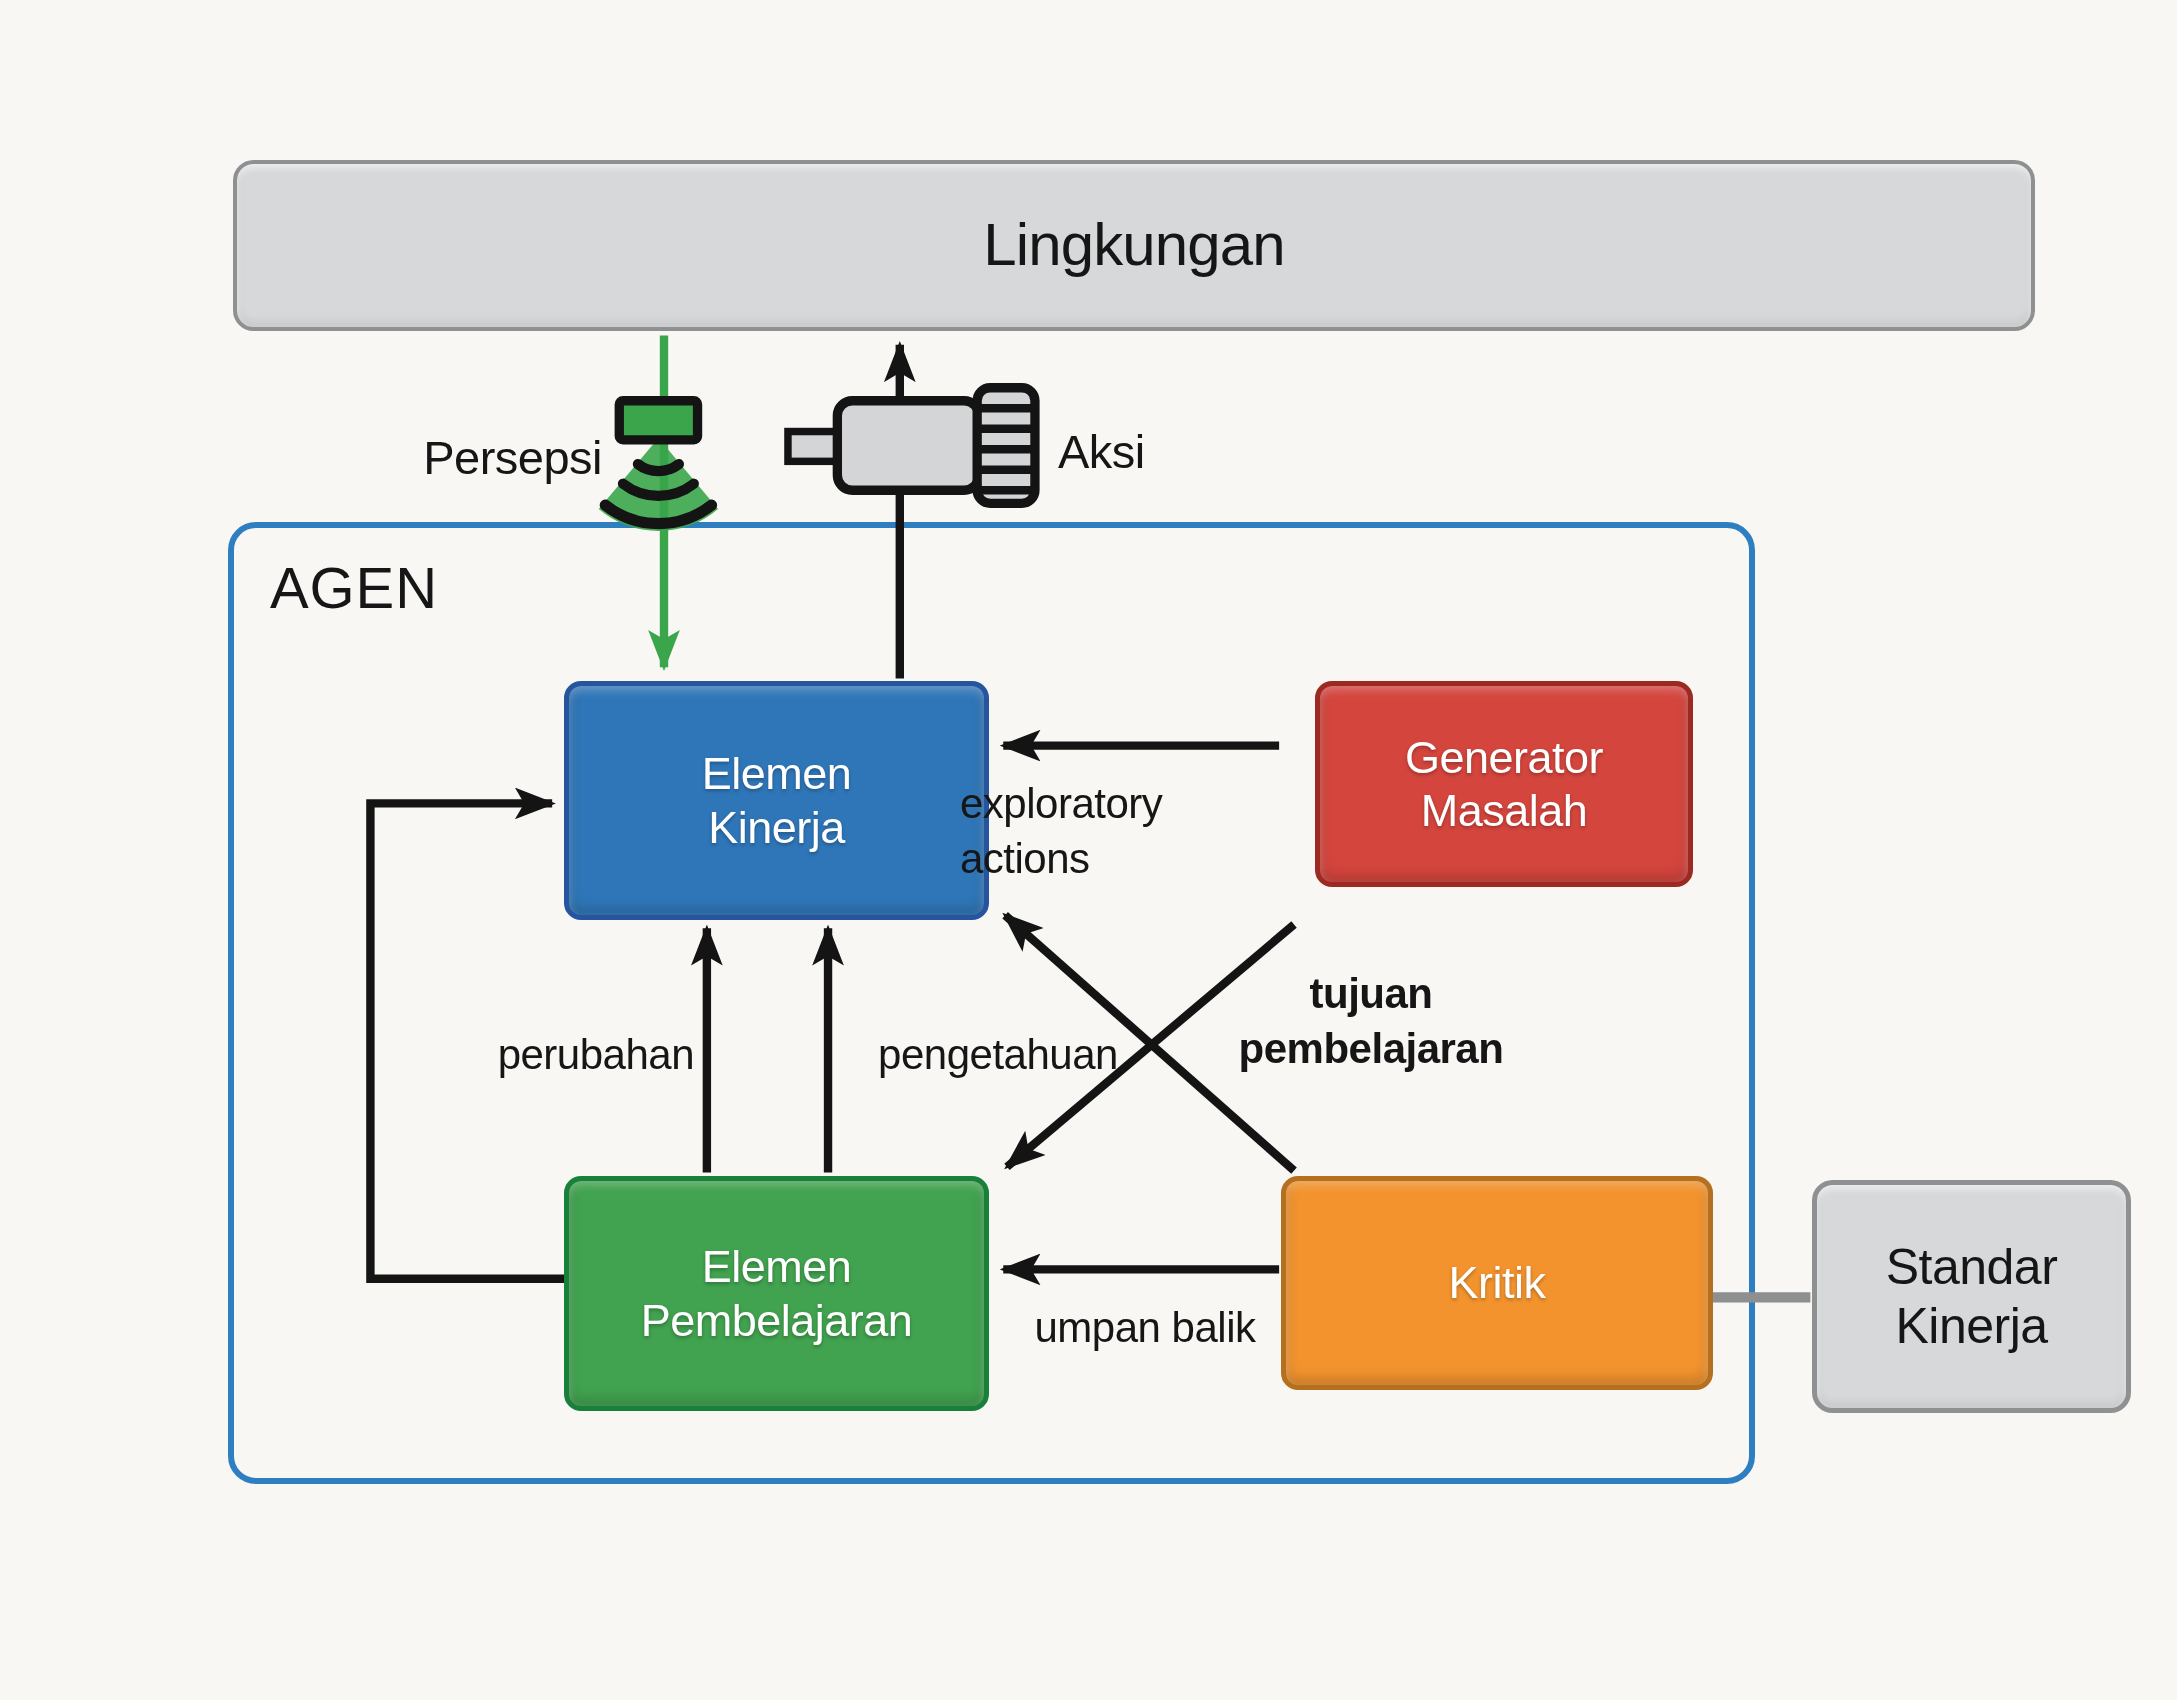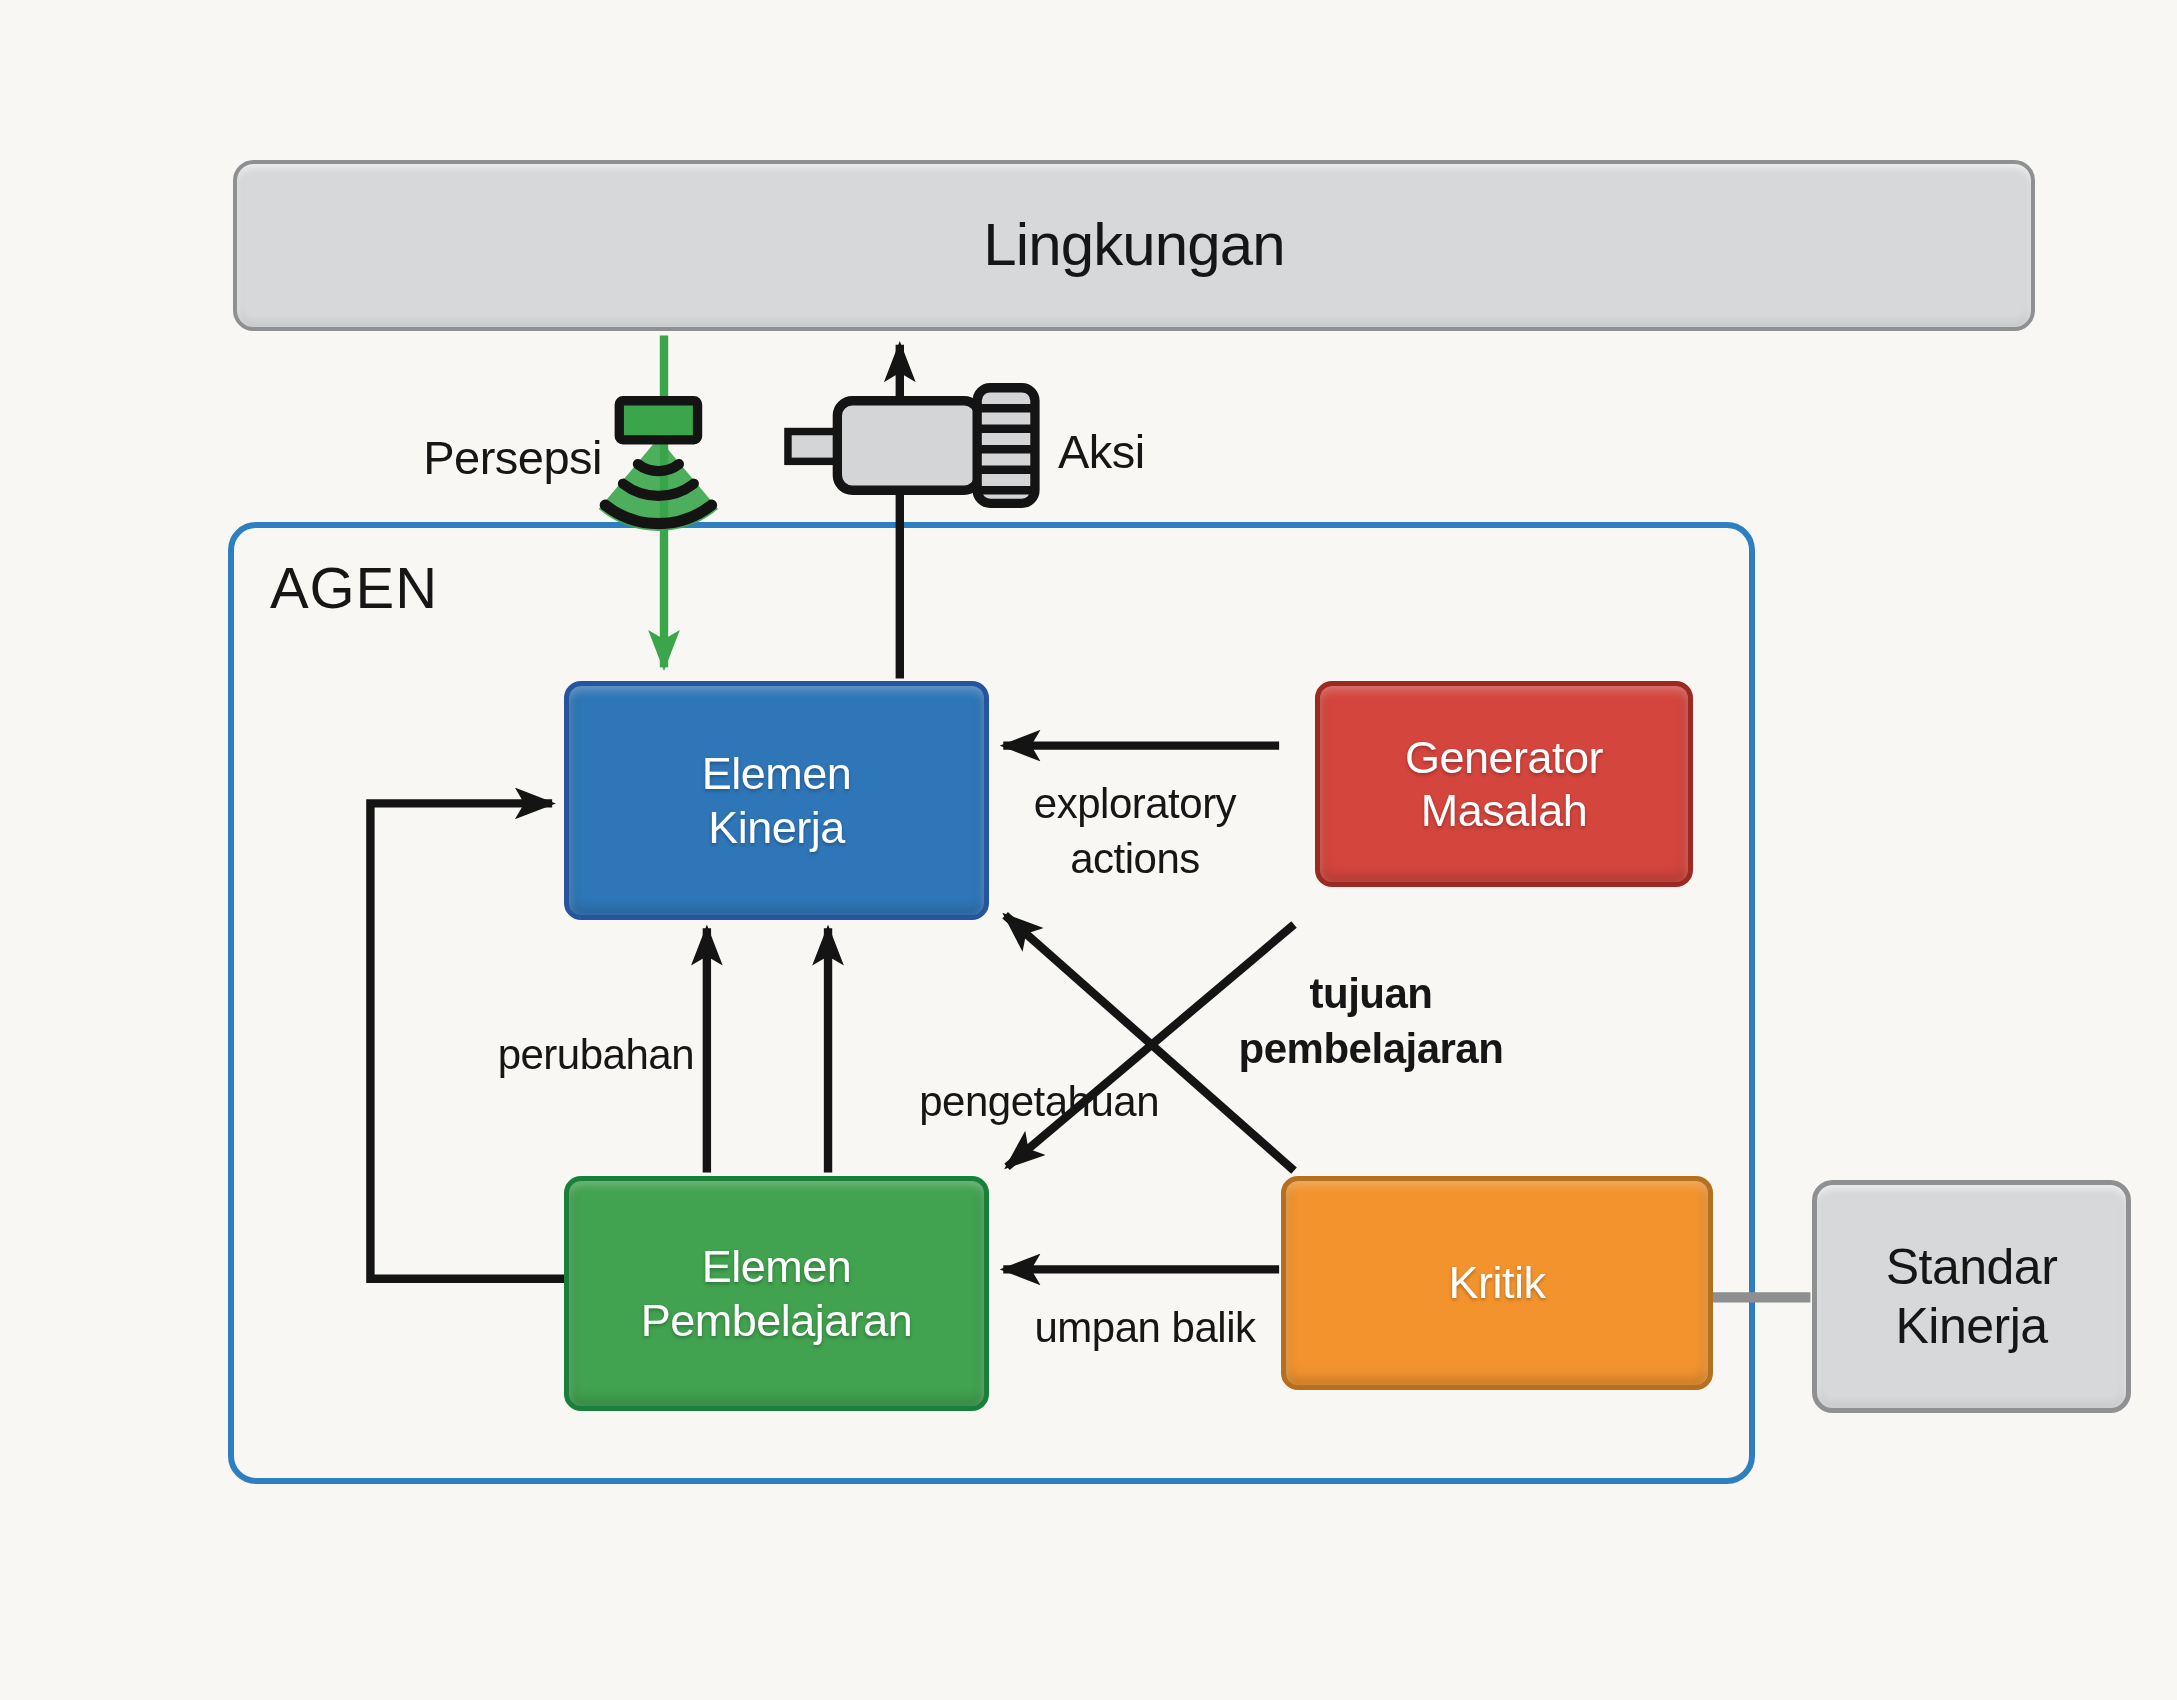--- a/index.html
+++ b/index.html
@@ -52,24 +52,24 @@
     background:var(--std-fill); border:5.6px solid var(--std-border);
     color:var(--ink); font-size:50px; text-shadow:none;
     box-shadow: inset 0 3.7px 7.5px rgba(255,255,255,.6), inset 0 -4.7px 9.3px rgba(0,0,0,.08);
   }
   .edge-label{
     position:absolute; font-size:42px; line-height:1.32; color:var(--ink);
     letter-spacing:-0.5px;
   }
   .lbl-persepsi   { left:336px;  top:427px;  width:266px; text-align:right; font-size:47px; }
   .lbl-aksi       { left:1058px; top:421px;  width:280px; text-align:left;  font-size:47px; }
-  .lbl-exploratory{ left:960px; top:776px;  width:350px; text-align:center; }
+  .lbl-exploratory{ left:960px; top:776px;  width:350px; text-align:left; }
   .lbl-tujuan     { left:1189px; top:966px; width:364px; text-align:center;font-weight:bold; }
   .lbl-perubahan  { left:424px;  top:1027px; width:270px; text-align:right; }
-  .lbl-pengetahuan{ left:837px;  top:1027px; width:322px; text-align:right;margin-top:47px; }
+  .lbl-pengetahuan{ left:837px;  top:1027px; width:322px; text-align:center; }
   .lbl-umpan      { left:977px; top:1300px; width:336px; text-align:center; }
   .edges-layer{ position:absolute; left:0; top:0; width:2178px; height:1700px; }
 </style>
 </head>
 <body>
 
 <div class="canvas">
 
   <div class="node env-box">
     <span>Lingkungan</span>

